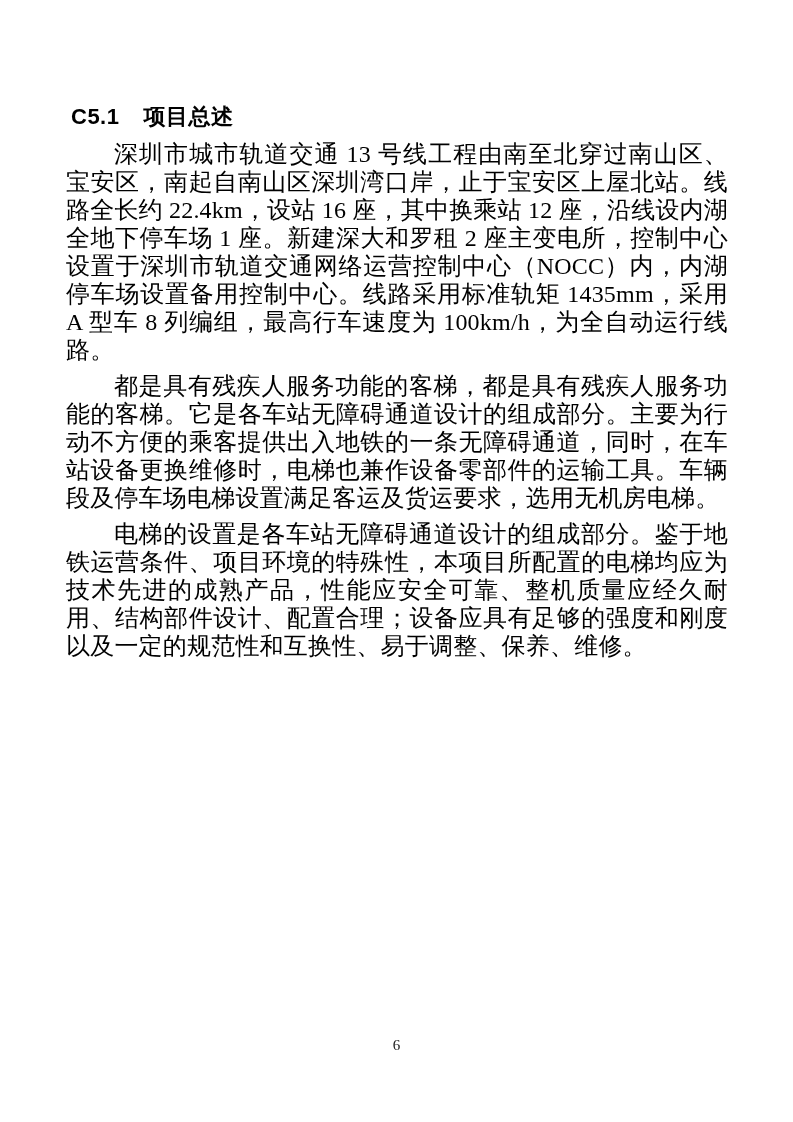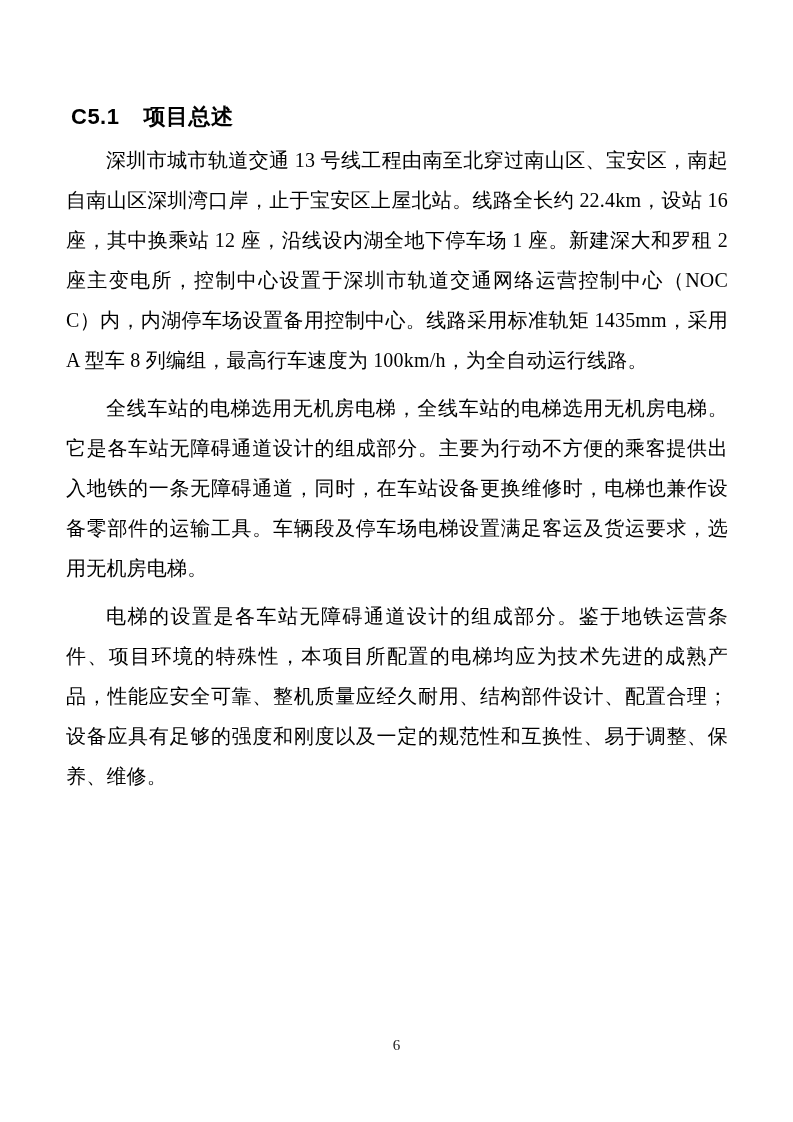--- a/index.html
+++ b/index.html
@@ -30,22 +30,22 @@
     line-height: 28px;
     font-weight: bold;
     font-family: "Liberation Sans", "DejaVu Sans", sans-serif;
     letter-spacing: 0.5px;
   }
   .heading .heading-number {
     margin-right: 24px;
   }
   .body-para {
     margin: 0 0 8px 0;
-    font-size: 20px;
-    line-height: 40px;
+    font-size: 24px;
+    line-height: 28px;
     text-align: justify;
     text-indent: 2em;
     letter-spacing: 0.2px;
     word-break: break-all;
   }
   .page-number {
     position: absolute;
     left: 0;
     right: 0;
     top: 1036px;
@@ -55,17 +55,17 @@
     color: #202020;
   }
 </style>
 </head>
 <body>
 
 <div class="page">
   <div class="content">
     <h1 class="heading"><span class="heading-number">C5.1</span><span>项目总述</span></h1>
     <p class="body-para">深圳市城市轨道交通 13 号线工程由南至北穿过南山区、宝安区，南起自南山区深圳湾口岸，止于宝安区上屋北站。线路全长约 22.4km，设站 16 座，其中换乘站 12 座，沿线设内湖全地下停车场 1 座。新建深大和罗租 2 座主变电所，控制中心设置于深圳市轨道交通网络运营控制中心（NOCC）内，内湖停车场设置备用控制中心。线路采用标准轨矩 1435mm，采用 A 型车 8 列编组，最高行车速度为 100km/h，为全自动运行线路。</p>
-    <p class="body-para">全线车站的电梯选用无机房电梯，全线车站的电梯选用无机房电梯。它是各车站无障碍通道设计的组成部分。主要为行动不方便的乘客提供出入地铁的一条无障碍通道，同时，在车站设备更换维修时，电梯也兼作设备零部件的运输工具。车辆段及停车场电梯设置满足客运及货运要求，选用无机房电梯。</p>
+    <p class="body-para">都是具有残疾人服务功能的客梯，都是具有残疾人服务功能的客梯。它是各车站无障碍通道设计的组成部分。主要为行动不方便的乘客提供出入地铁的一条无障碍通道，同时，在车站设备更换维修时，电梯也兼作设备零部件的运输工具。车辆段及停车场电梯设置满足客运及货运要求，选用无机房电梯。</p>
     <p class="body-para">电梯的设置是各车站无障碍通道设计的组成部分。鉴于地铁运营条件、项目环境的特殊性，本项目所配置的电梯均应为技术先进的成熟产品，性能应安全可靠、整机质量应经久耐用、结构部件设计、配置合理；设备应具有足够的强度和刚度以及一定的规范性和互换性、易于调整、保养、维修。</p>
   </div>
   <div class="page-number">6</div>
 </div>
 
 </body></html>

